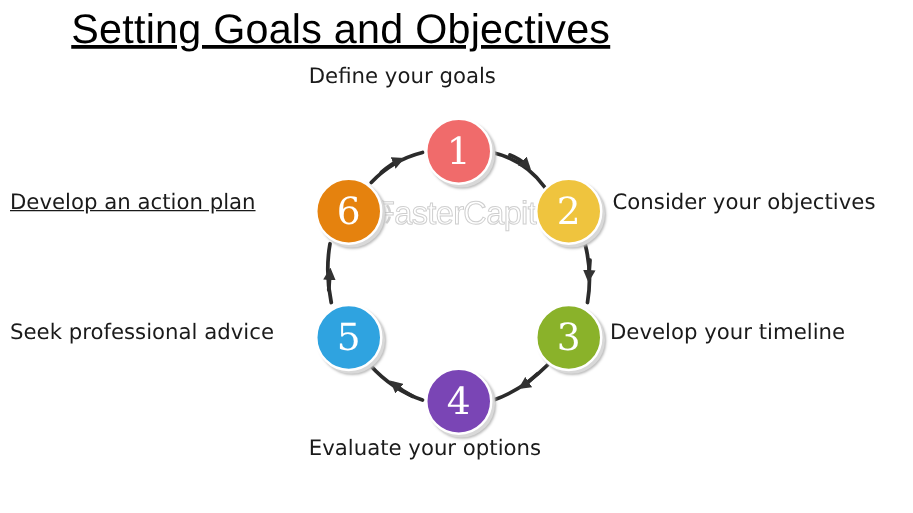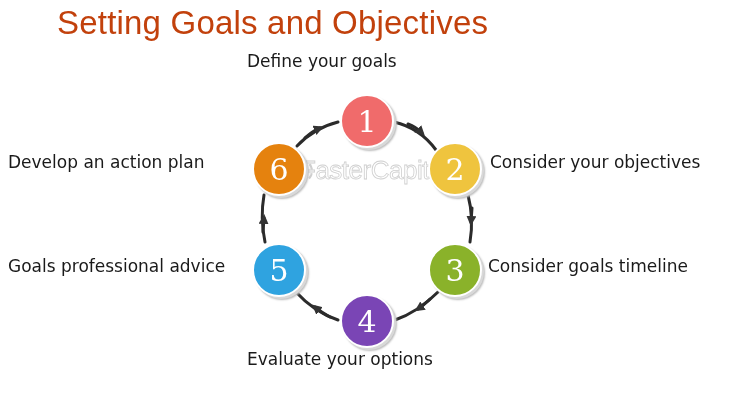--- a/index.html
+++ b/index.html
@@ -1,17 +1,17 @@
 <!DOCTYPE html>
 <html><head>
   <meta charset="utf-8">
   <style>
     html, body { margin:0; padding:0; background:#ffffff; }
     body { width:730px; height:410px; position:relative; overflow:hidden; font-family:"Liberation Sans", sans-serif; }
-    .title { position:absolute; left:57px; top:4px; font-size:33px; color:#c2410c; font-family:"Liberation Sans", sans-serif; white-space:nowrap; letter-spacing:0.2px; }
+    .title { position:absolute; left:57px; top:4px; font-size:33px; color:#000000; font-family:"Liberation Sans", sans-serif; white-space:nowrap; letter-spacing:0.2px;text-decoration:underline; }
     .label { position:absolute; font-size:17px; color:#1a1a1a; font-family:"DejaVu Sans", sans-serif; white-space:nowrap; }
     .diagram { position:absolute; left:0; top:0; width:730px; height:410px; }
     .node { position:absolute; width:50px; height:50px; border-radius:50%; display:flex; align-items:center; justify-content:center; color:#fff; font-family:"DejaVu Serif", serif; font-size:30px; box-shadow: 2px 2px 0 #d8d8d8, 3px 3px 2px #bbb; border:2px solid #fff; }
     .watermark { position:absolute; left:300px; top:155px; font-size:26px; color:transparent; -webkit-text-stroke:0.8px #cfcfcf; font-family:"Liberation Sans", sans-serif; letter-spacing:-0.5px; white-space:nowrap; }
     .gear { position:absolute; left:289px; top:159px; width:20px; height:20px; border:2px dashed #cfcfcf; border-radius:50%; }
   </style>
 </head>
 <body>
 
 <div class="title">Setting Goals and Objectives</div>
@@ -61,16 +61,16 @@
   </div>
 <div class="node" style="left:252px;top:243px;background:#2fa3e0;">
     <span>5</span>
   </div>
 <div class="node" style="left:252px;top:142px;background:#e5820e;">
     <span>6</span>
   </div>
 
 <div class="label" style="left:247px;top:51px;">Define your goals</div>
 <div class="label" style="left:490px;top:152px;">Consider your objectives</div>
-<div class="label" style="left:488px;top:256px;">Consider goals timeline</div>
+<div class="label" style="left:488px;top:256px;">Develop your timeline</div>
 <div class="label" style="left:247px;top:349px;text-align:center;">Evaluate your options</div>
-<div class="label" style="left:8px;top:256px;">Goals professional advice</div>
-<div class="label" style="left:8px;top:152px;">Develop an action plan</div>
+<div class="label" style="left:8px;top:256px;">Seek professional advice</div>
+<div class="label" style="left:8px;top:152px;text-decoration:underline;">Develop an action plan</div>
 
 </body></html>

